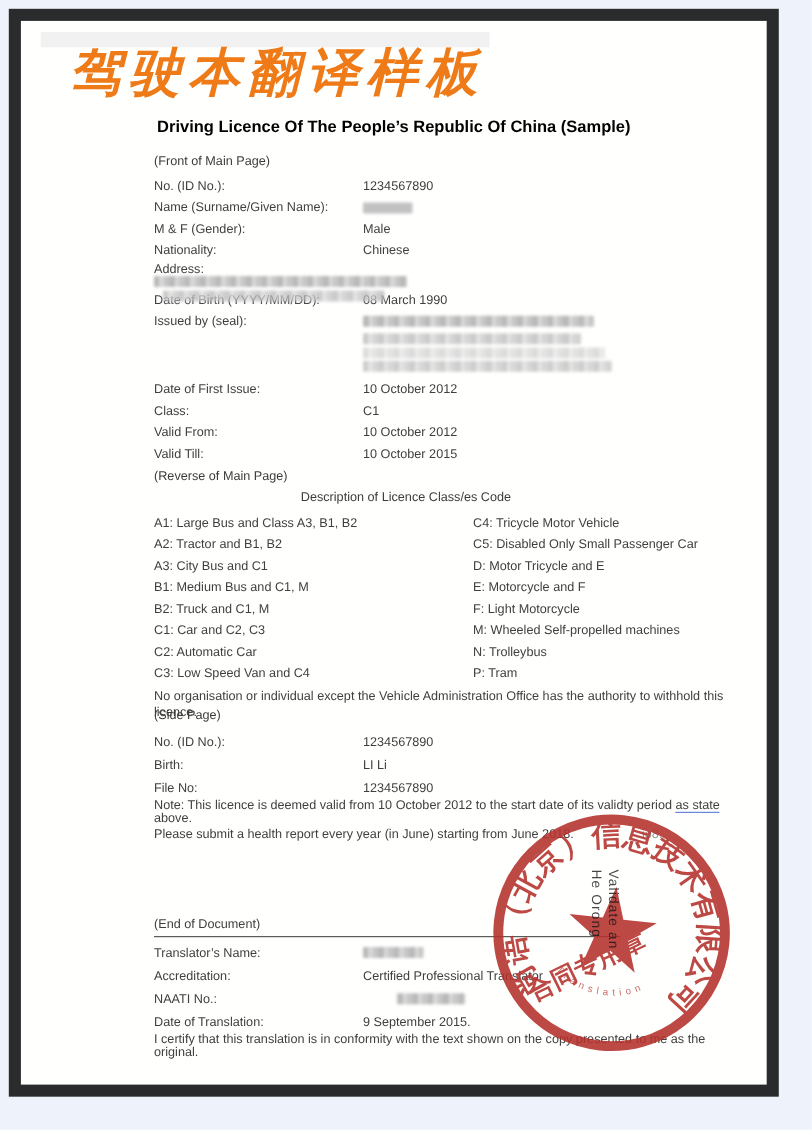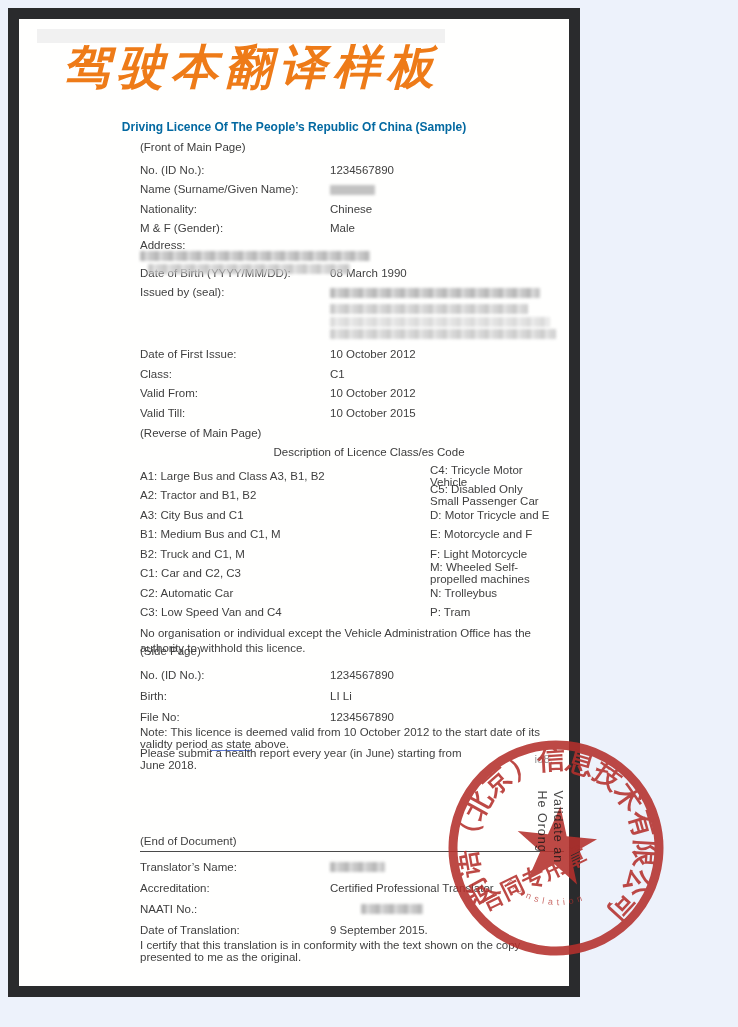--- a/index.html
+++ b/index.html
@@ -3,38 +3,38 @@
 <meta charset="utf-8">
 <style>
   html,body{margin:0;padding:0;}
   body{
     width:738px;height:1027px;position:relative;overflow:hidden;
     background:#edf2fb;
     font-family:"Liberation Sans",sans-serif;
     color:#3f3f3f;
   }
   .frame{
-    position:absolute;left:8px;top:8px;width:572px;height:989px;
+    position:absolute;left:8px;top:8px;width:700px;height:989px;
     border:11px solid #2a2b2d;background:#fffffe;box-sizing:border-box;
   }
   .inner{position:relative;width:100%;height:100%;}
 
   
   .title-ghost{position:absolute;left:18px;top:10px;width:408px;height:14px;background:#e9e9e9;opacity:.65;}
 
   .banner-title{
     position:absolute;left:44px;top:22px;
     font-family:"DejaVu Serif",serif;font-style:italic;font-weight:bold;
     font-size:47px;line-height:1.1;letter-spacing:7px;color:#ee7b18;
     white-space:nowrap;
   }
 
   .doc-heading{
-    position:absolute;left:0;top:101px;width:100%;text-align:center;
-    font-weight:bold;font-size:12px;color:#0369a1;
+    position:absolute;left:0;top:88px;width:100%;text-align:center;
+    font-weight:bold;font-size:15px;color:#000000;
   }
 
   .section{position:absolute;left:121px;right:16px;font-size:11.5px;}
   .section-label{height:16px;margin-bottom:3px;color:#3c3c3c;}
 
   .row{display:flex;align-items:center;height:19.5px;}
   .lbl{width:190px;flex:none;}
   .val{flex:1;}
 
   .redact{
@@ -99,26 +99,26 @@
 
       <div class="row">
         <span class="lbl">No. (ID No.):</span>
         <span class="val">1234567890</span>
       </div>
       <div class="row">
         <span class="lbl">Name (Surname/Given Name):</span>
         <span class="val"><span class="redact" style="width:45px;background:#c2c2c2;"></span></span>
       </div>
       <div class="row">
+        <span class="lbl">M &amp; F (Gender):</span>
+        <span class="val">Male</span>
+      </div>
+      <div class="row">
         <span class="lbl">Nationality:</span>
         <span class="val">Chinese</span>
-      </div>
-      <div class="row">
-        <span class="lbl">M &amp; F (Gender):</span>
-        <span class="val">Male</span>
       </div>
       <div class="row addr-row">
         <span class="lbl">Address:</span>
         <span class="val addr-stack">
           <span class="redact" style="width:230px;"></span>
           <span class="redact l2" style="width:202px;margin-left:8px;"></span>
         </span>
       </div>
       <div class="row">
         <span class="lbl">Date of Birth (YYYY/MM/DD):</span>

